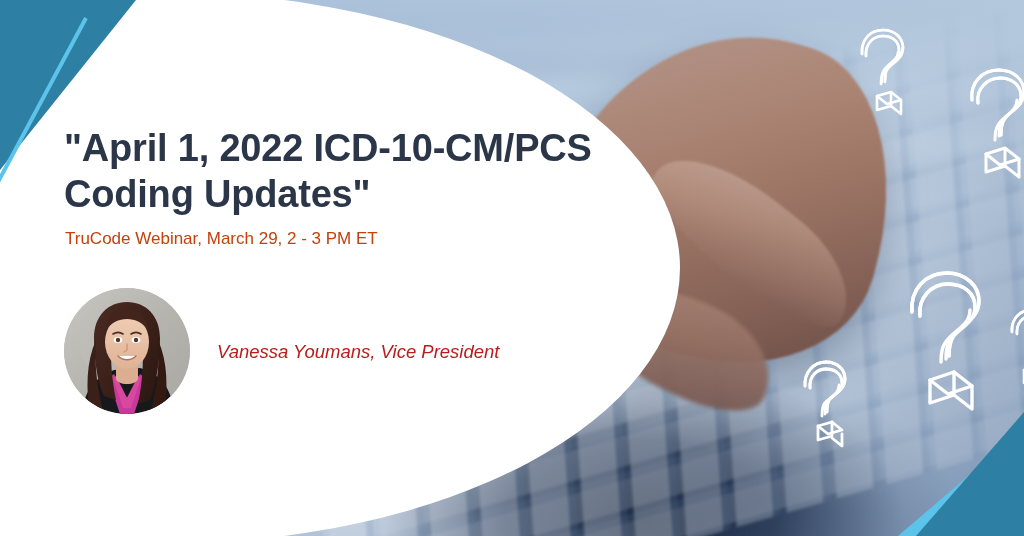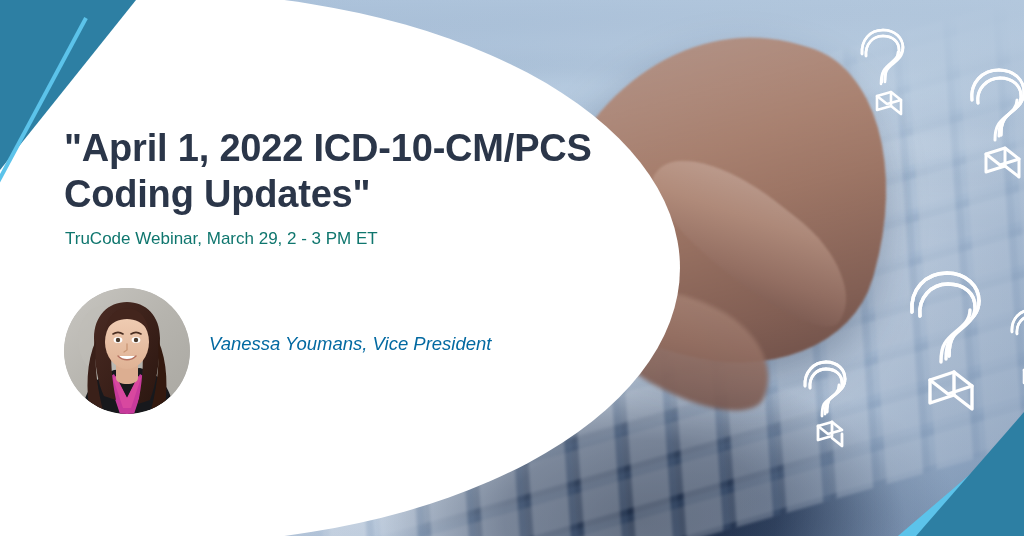--- a/index.html
+++ b/index.html
@@ -163,41 +163,41 @@
     color: #2b3649;
     letter-spacing: -0.2px;
   }
   .subtitle {
     position: absolute;
     left: 65px; top: 227px;
     margin: 0;
     font-size: 17px;
     line-height: 24px;
     font-weight: normal;
-    color: #0f766e;
+    color: #c2410c;
   }
   .avatar {
     position: absolute;
     left: 64px; top: 288px;
     width: 126px; height: 126px;
     border-radius: 50%;
     overflow: hidden;
     background: #b9b7b2;
   }
   .avatar svg { display: block; width: 100%; height: 100%; }
   .presenter {
     position: absolute;
     left: 205px; top: 328px;
     width: 400px;
-    margin: 4px;
+    margin: 12px;
     font-size: 18.5px;
     line-height: 23px;
     font-style: italic;
     font-weight: normal;
-    color: #0369a1;
+    color: #b91c1c;
   }
   .presenter .line { display: block; }
 </style>
 </head>
 <body>
 
 <div id="slide">
 
   <div class="photo">
     <div class="photo-streaks"></div>

